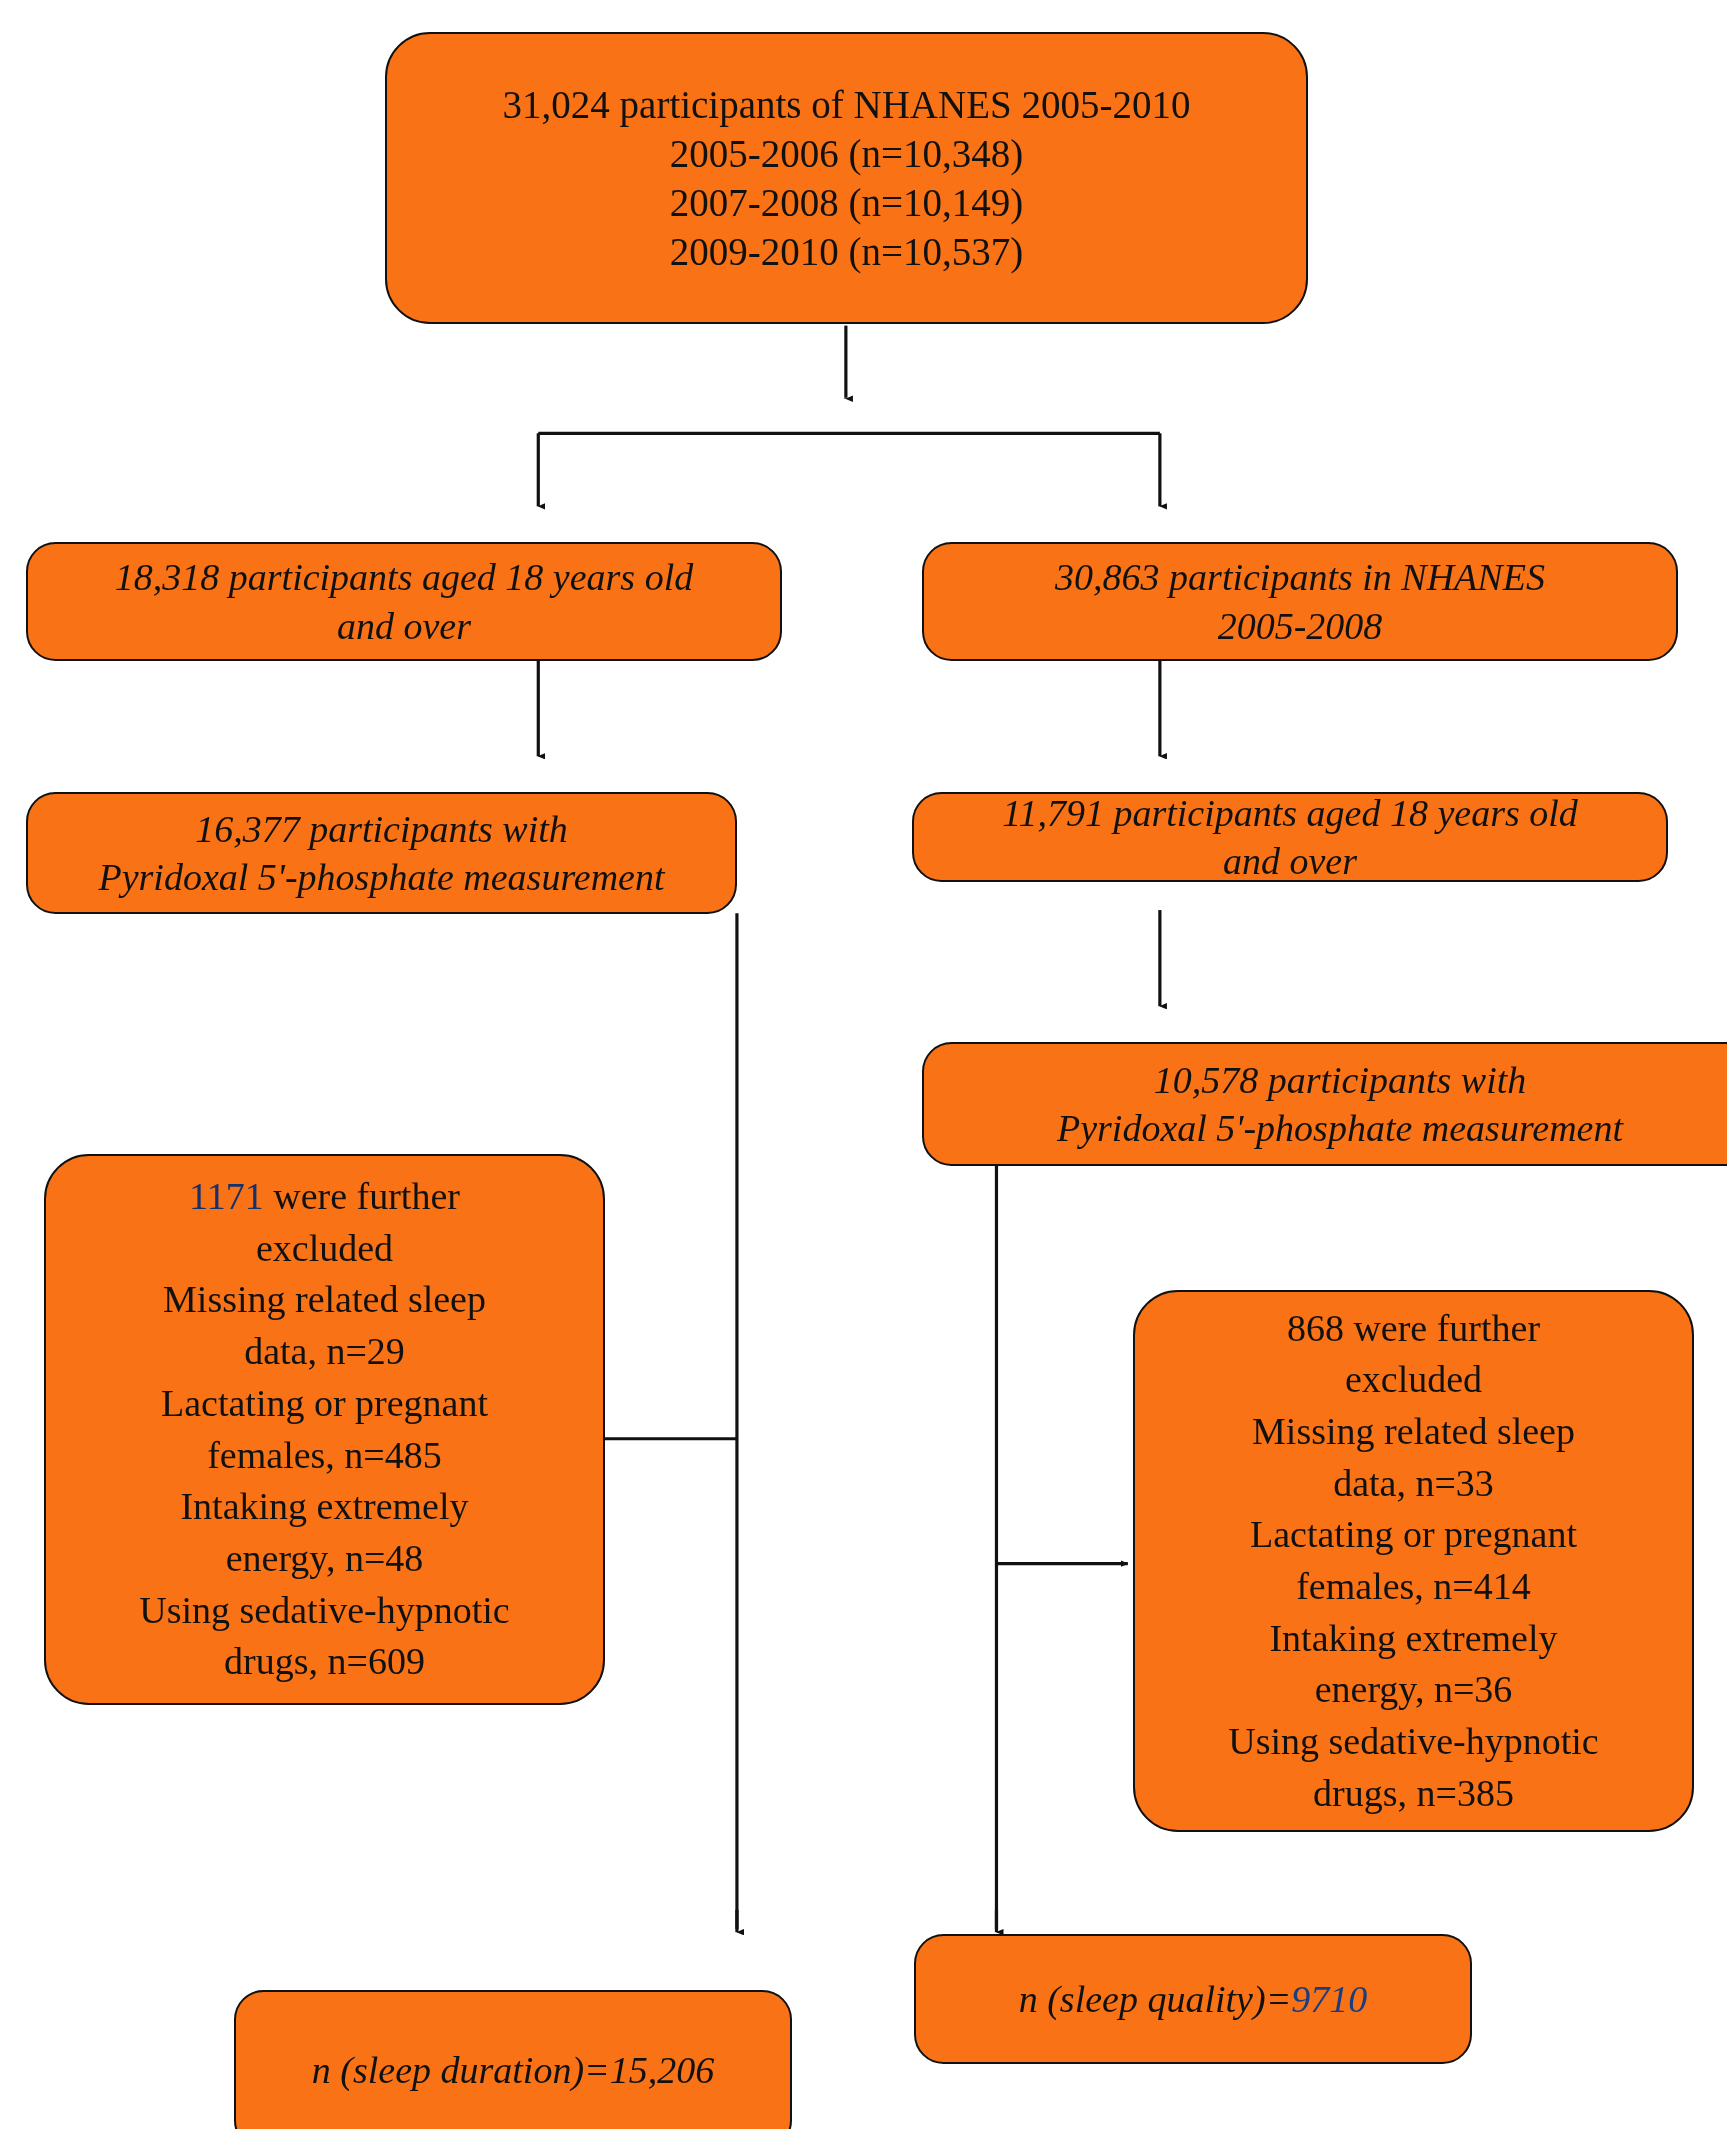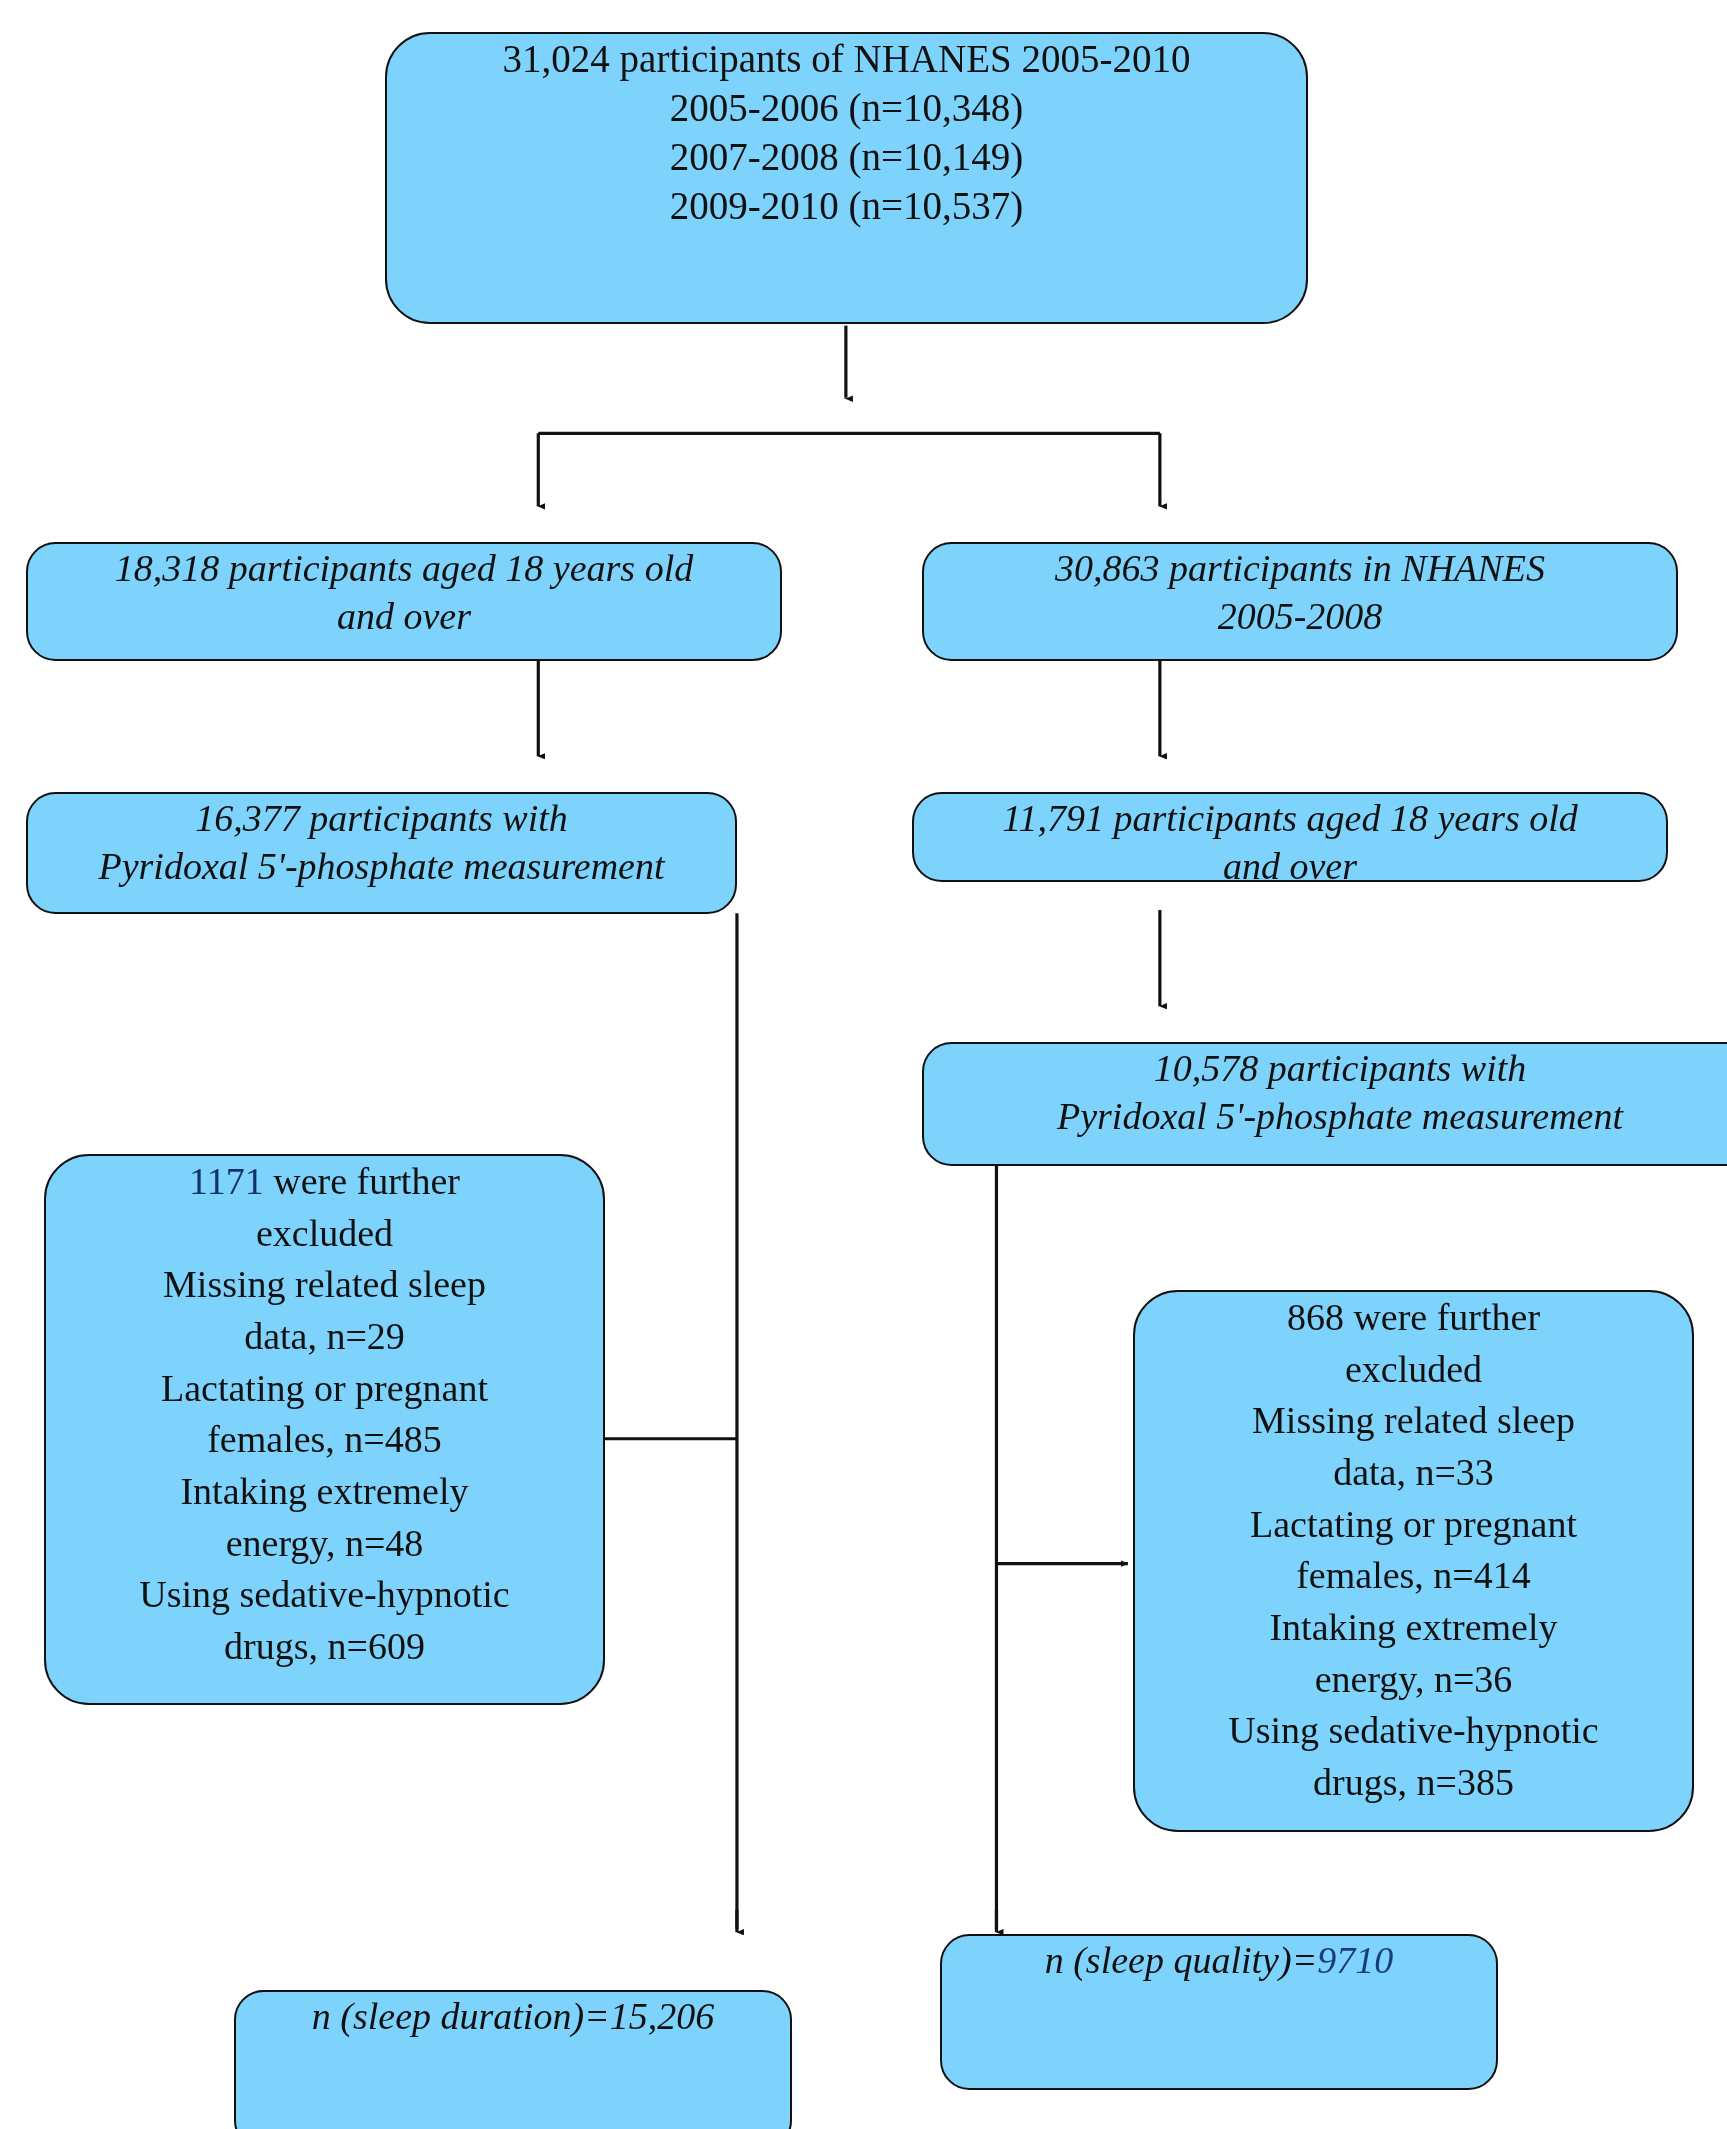--- a/index.html
+++ b/index.html
@@ -20,23 +20,23 @@
     left: 0;
     top: 0;
     width: 1727px;
     height: 2129px;
     pointer-events: none;
   }
   .node {
     position: absolute;
     box-sizing: border-box;
     border: 2.6px solid #111111;
-    background: #7dd3fc;
+    background: #f97316;
     display: flex;
-    align-items: flex-start;
+    align-items: center;
     justify-content: center;
     text-align: center;
     color: #111111;
   }
   .node .lines {
     width: 100%;
     padding: 0 11.5px;
     box-sizing: border-box;
   }
   .node .line {
@@ -182,20 +182,20 @@
       <span class="line">drugs, n=385</span>
     </div>
   </div>
 
   <div class="node rad-md fs-mid" style="left:234px; top:1990px; width:558px; height:160px;">
     <div class="lines">
       <span class="line"><span>n (sleep duration)=</span><span>15,206</span></span>
     </div>
   </div>
 
-  <div class="node rad-md fs-mid" style="left:940px; top:1934px; width:558px; height:156px;">
+  <div class="node rad-md fs-mid" style="left:914px; top:1934px; width:558px; height:130px;">
     <div class="lines">
       <span class="line"><span>n (sleep quality)=</span><span class="accent2">9710</span></span>
     </div>
   </div>
 
 </div>
 
 
 </body></html>

